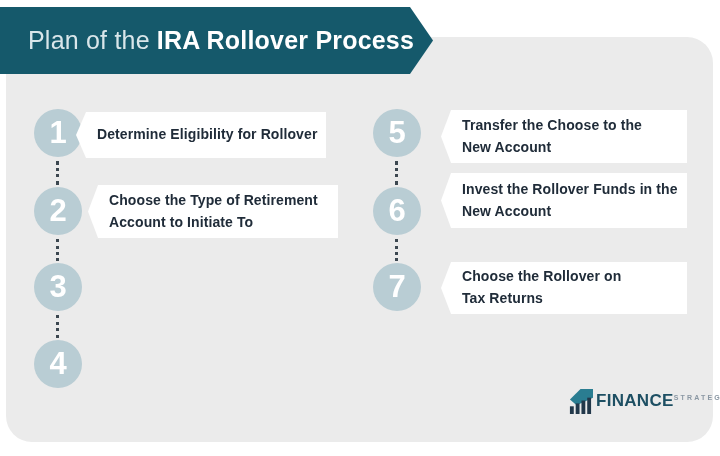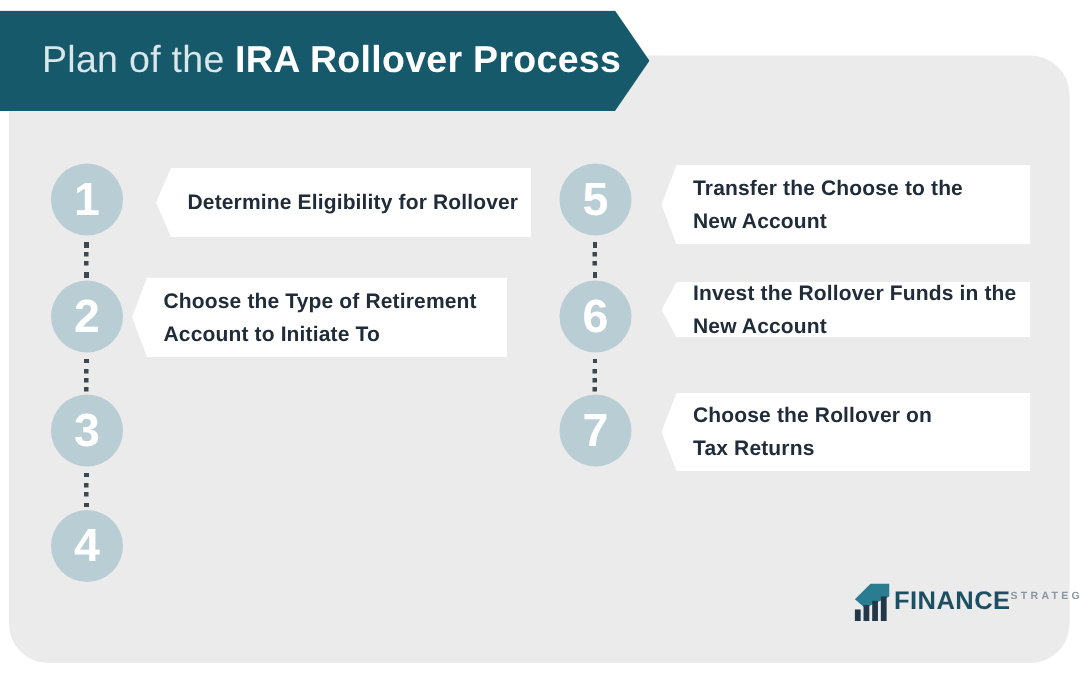--- a/index.html
+++ b/index.html
@@ -29,26 +29,26 @@
   .box{
     position:absolute;background:#ffffff;display:flex;align-items:center;
     padding-left:21px;box-sizing:border-box;
     clip-path:polygon(10px 0,100% 0,100% 100%,10px 100%,0 50%);
     filter:drop-shadow(0 2px 2px rgba(0,0,0,.07));
   }
   .box .label{
     font-size:14px;font-weight:700;color:#202c39;line-height:1.55;
     white-space:pre-line;letter-spacing:.1px;
   }
-  .b1{left:104px;top:112px;width:250px;height:46px}
+  .b1{left:76px;top:112px;width:250px;height:46px}
   .b2{left:88px;top:185px;width:250px;height:53px}
   .b3{left:88px;top:261px;width:250px;height:53px}
   .b4{left:88px;top:338px;width:250px;height:52px}
   .b5{left:441px;top:110px;width:246px;height:53px}
-  .b6{left:441px;top:188px;width:246px;height:37px}
+  .b6{left:441px;top:173px;width:246px;height:55px}
   .b7{left:441px;top:262px;width:246px;height:52px}
   .dots{position:absolute;width:0;border-left:3px dotted #3c4750;}
   .d1{left:56px;top:161px;height:24px}
   .d2{left:56px;top:239px;height:22px}
   .d3{left:56px;top:315px;height:23px}
   .d4{left:395px;top:161px;height:24px}
   .d5{left:395px;top:239px;height:22px}
   .logo{position:absolute;left:568px;top:389px;display:flex;align-items:flex-start;}
   .logo-mark{width:25px;height:25px;margin-right:3px;}
   .logo-text{display:flex;flex-direction:row;line-height:1;padding-top:3px;}

